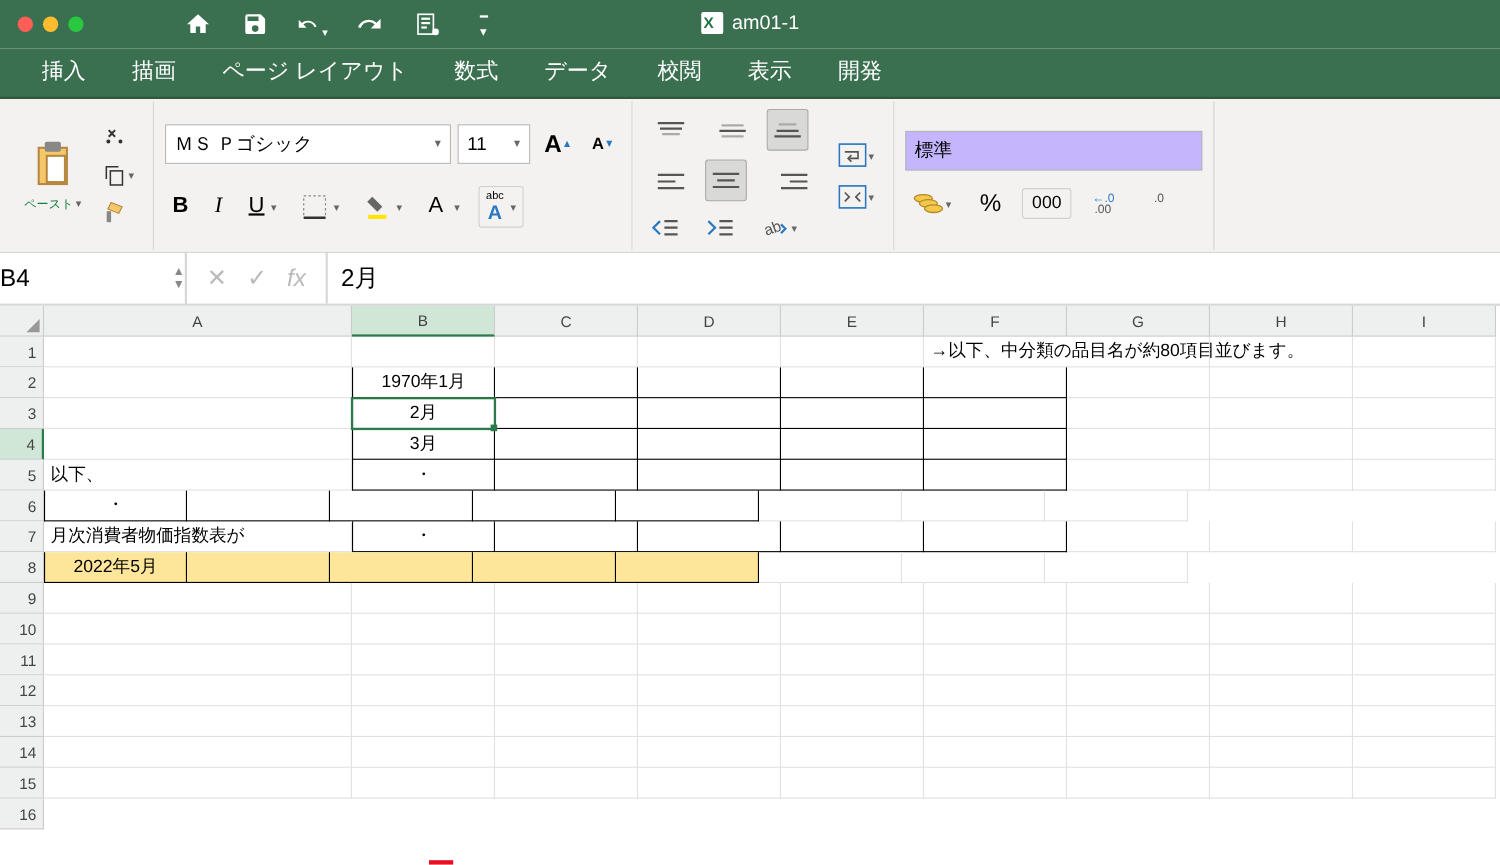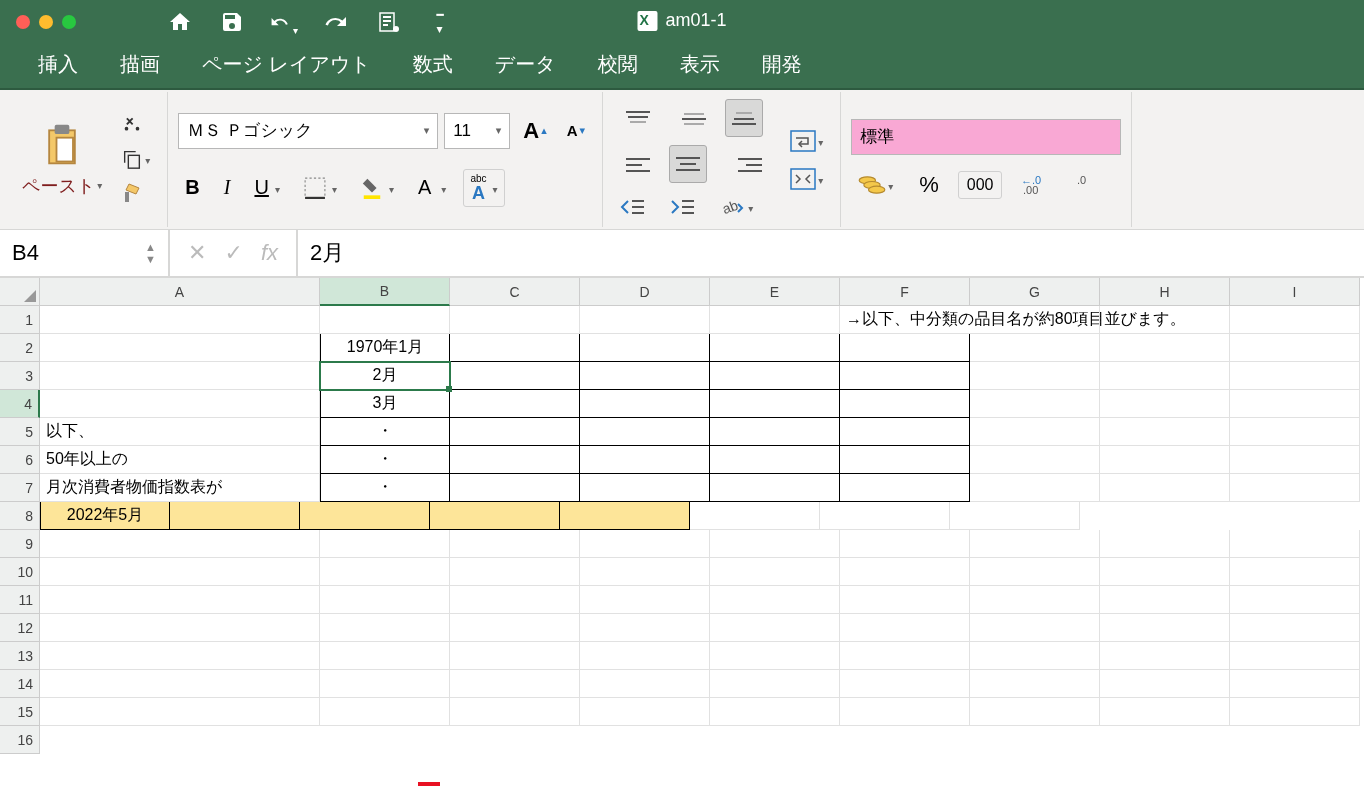--- a/index.html
+++ b/index.html
@@ -20,42 +20,42 @@
 
 .tabs { height:46px; background:#3a6f4f; display:flex; align-items:flex-end; padding-left:18px; gap:2px; border-bottom:2px solid #2d5a3f; }
 .tab { padding:10px 20px 10px; color:#fff; font-size:20px; cursor:pointer; border-radius:4px 4px 0 0; }
 .tab.active { background:#fff; color:#217346; font-weight:500; }
 
 
 .ribbon { height:140px; background:#f3f2f1; border-bottom:1px solid #d7d7d6; display:flex; align-items:stretch; padding:2px 0; }
 .group { border-right:1px solid #d7d7d6; padding:6px 10px; display:flex; flex-direction:column; justify-content:flex-start; }
 
 .big-btn { display:flex; flex-direction:column; align-items:center; padding:6px 12px; cursor:pointer; border-radius:3px; gap:2px; position:relative; }
-.big-btn .label { font-size:18px; color:#7f1d1d; margin-top:4px; }
+.big-btn .label { font-size:11px; color:#15803d; margin-top:4px; }
 .drop-ar::after { content:"▾"; font-size:10px; color:#666; }
 
 .icon-btn { width:38px; height:38px; display:flex; align-items:center; justify-content:center; cursor:pointer; border-radius:3px; }
 .icon-btn.pressed { background:#d9d9d8; border:1px solid #aaa; }
 
 .font-row { display:flex; align-items:center; gap:6px; margin-bottom:10px; }
 .font-row2 { display:flex; align-items:center; gap:10px; }
 .font-sel { width:260px; height:36px; border:1px solid #b7b7b7; background:#fff; padding:0 8px; font-size:17px; display:flex; align-items:center; justify-content:space-between; }
 .size-sel { width:66px; height:36px; border:1px solid #b7b7b7; background:#fff; padding:0 8px; font-size:17px; display:flex; align-items:center; justify-content:space-between; }
 .a-big { font-size:22px; font-weight:bold; }
 .a-small { font-size:15px; font-weight:bold; }
 .btn-wrap { display:flex; align-items:center; border:1px solid transparent; padding:2px 6px; border-radius:3px; cursor:pointer; gap:2px; }
 
 .align-grid { display:grid; grid-template-columns:repeat(3,50px); grid-template-rows:repeat(2,40px); gap:6px 6px; }
 .align-cell { display:flex; align-items:center; justify-content:center; cursor:pointer; border-radius:3px; }
 
-.num-fmt { width:270px; height:36px; border:1px solid #b7b7b7; background:#f9a8d4; padding:0 8px; font-size:17px; display:flex; align-items:center; }
+.num-fmt { width:270px; height:36px; border:1px solid #b7b7b7; background:#c4b5fd; padding:0 8px; font-size:17px; display:flex; align-items:center; }
 
 
 .namebox-row { height:48px; display:flex; align-items:center; border-bottom:2px solid #d7d7d6; }
-.namebox { width:170px; height:48px; border-right:2px solid #d7d7d6; display:flex; align-items:center; padding:0 12px; font-size:22px; justify-content:space-between; }
+.namebox { width:170px; height:48px; border-right:2px solid #d7d7d6; display:flex; align-items:center; padding:0 0; font-size:22px; justify-content:space-between; }
 .namebox .stepper { display:flex; flex-direction:column; font-size:11px; color:#888; }
 .fx-btns { display:flex; align-items:center; gap:18px; padding:0 18px; font-size:22px; }
 .fx-btns span { color:#bbb; }
 .fx-lbl { font-style:italic; color:#888; font-size:22px; }
 .formula-input { flex:1; font-size:22px; padding:0 12px; border-left:2px solid #d7d7d6; height:100%; display:flex; align-items:center; }
 
 
 .sheet { position:relative; display:flex; }
 .row-headers { display:flex; flex-direction:column; }
 .corner { width:40px; height:28px; background:#eef0ef; border-right:1px solid #ccc; border-bottom:1px solid #ccc; position:relative; }
@@ -464,21 +464,20 @@
       <div class="cell col-C thick-b thick-r"></div>
       <div class="cell col-D thick-b thick-r"></div>
       <div class="cell col-E thick-b thick-r"></div>
       <div class="cell col-F thick-b thick-r"></div>
       <div class="cell col-G"></div>
       <div class="cell col-H"></div>
       <div class="cell col-I"></div>
     </div>
 
     <div class="row">
-      <div class="cell col-A">50年以上の</div>
       <div class="cell col-B center thick-l thick-b thick-r">・</div>
       <div class="cell col-C thick-b thick-r"></div>
       <div class="cell col-D thick-b thick-r"></div>
       <div class="cell col-E thick-b thick-r"></div>
       <div class="cell col-F thick-b thick-r"></div>
       <div class="cell col-G"></div>
       <div class="cell col-H"></div>
       <div class="cell col-I"></div>
     </div>
 

